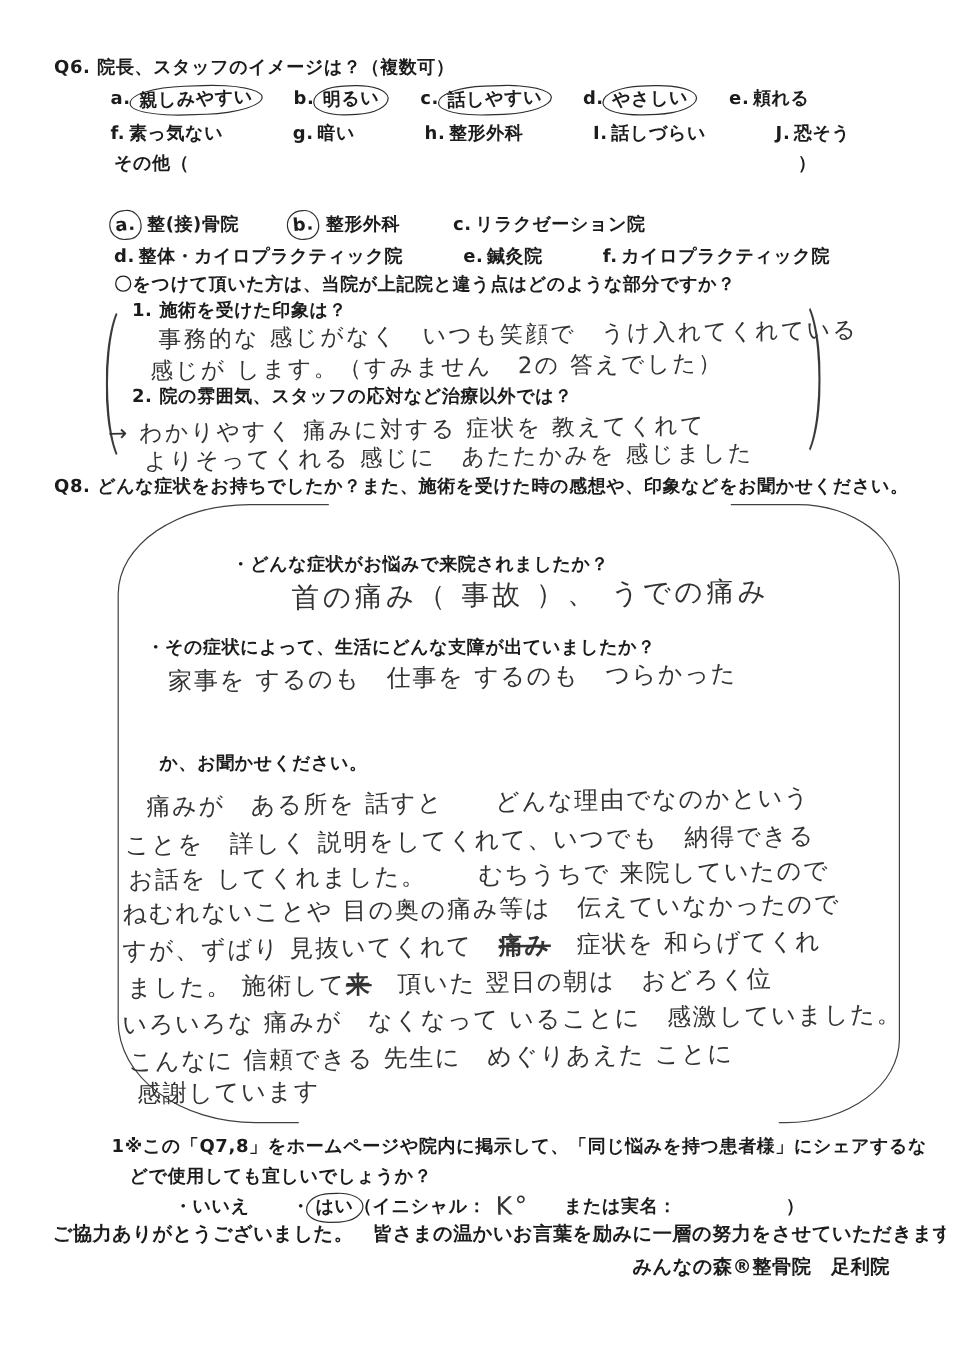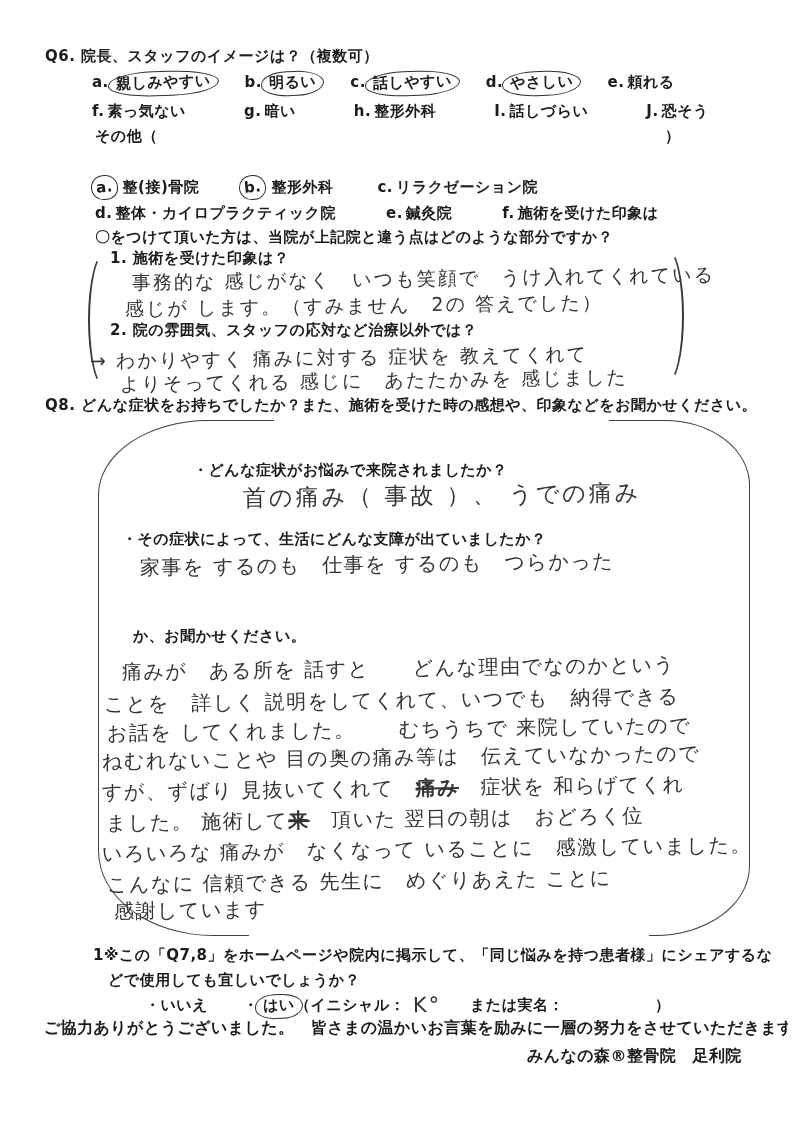--- a/index.html
+++ b/index.html
@@ -73,21 +73,21 @@
 
   <div class="row" style="top:178px;left:95px;gap:44px;">
     <span class="opt"><span class="oval-sm"><span>a.</span></span> <span>整(接)骨院</span></span>
     <span class="opt"><span class="oval-sm"><span>b.</span></span> <span>整形外科</span></span>
     <span class="opt"><span class="pfx">c.</span><span>リラクゼーション院</span></span>
   </div>
 
   <div class="row" style="top:204px;left:95px;gap:50px;">
     <span class="opt"><span class="pfx">d.</span><span>整体・カイロプラクティック院</span></span>
     <span class="opt"><span class="pfx">e.</span><span>鍼灸院</span></span>
-    <span class="opt"><span class="pfx">f.</span><span>施術を受けた印象は</span></span>
+    <span class="opt"><span class="pfx">f.</span><span>カイロプラクティック院</span></span>
   </div>
 
   <div class="abs printed" style="top:228px;left:95px;">〇をつけて頂いた方は、当院が上記院と違う点はどのような部分ですか？</div>
 
   <div class="paren paren-l" style="top:252px;left:88px;"></div>
   <div class="paren paren-r" style="top:248px;left:650px;"></div>
 
   <div class="abs printed" style="top:249px;left:110px;">1. 施術を受けた印象は？</div>
   <div class="hw" style="top:266px;left:132px;">事務的な 感じがなく　いつも笑顔で　うけ入れてくれている</div>
   <div class="hw" style="top:293px;left:125px;">感じが します。（すみません　2の 答えでした）</div>

